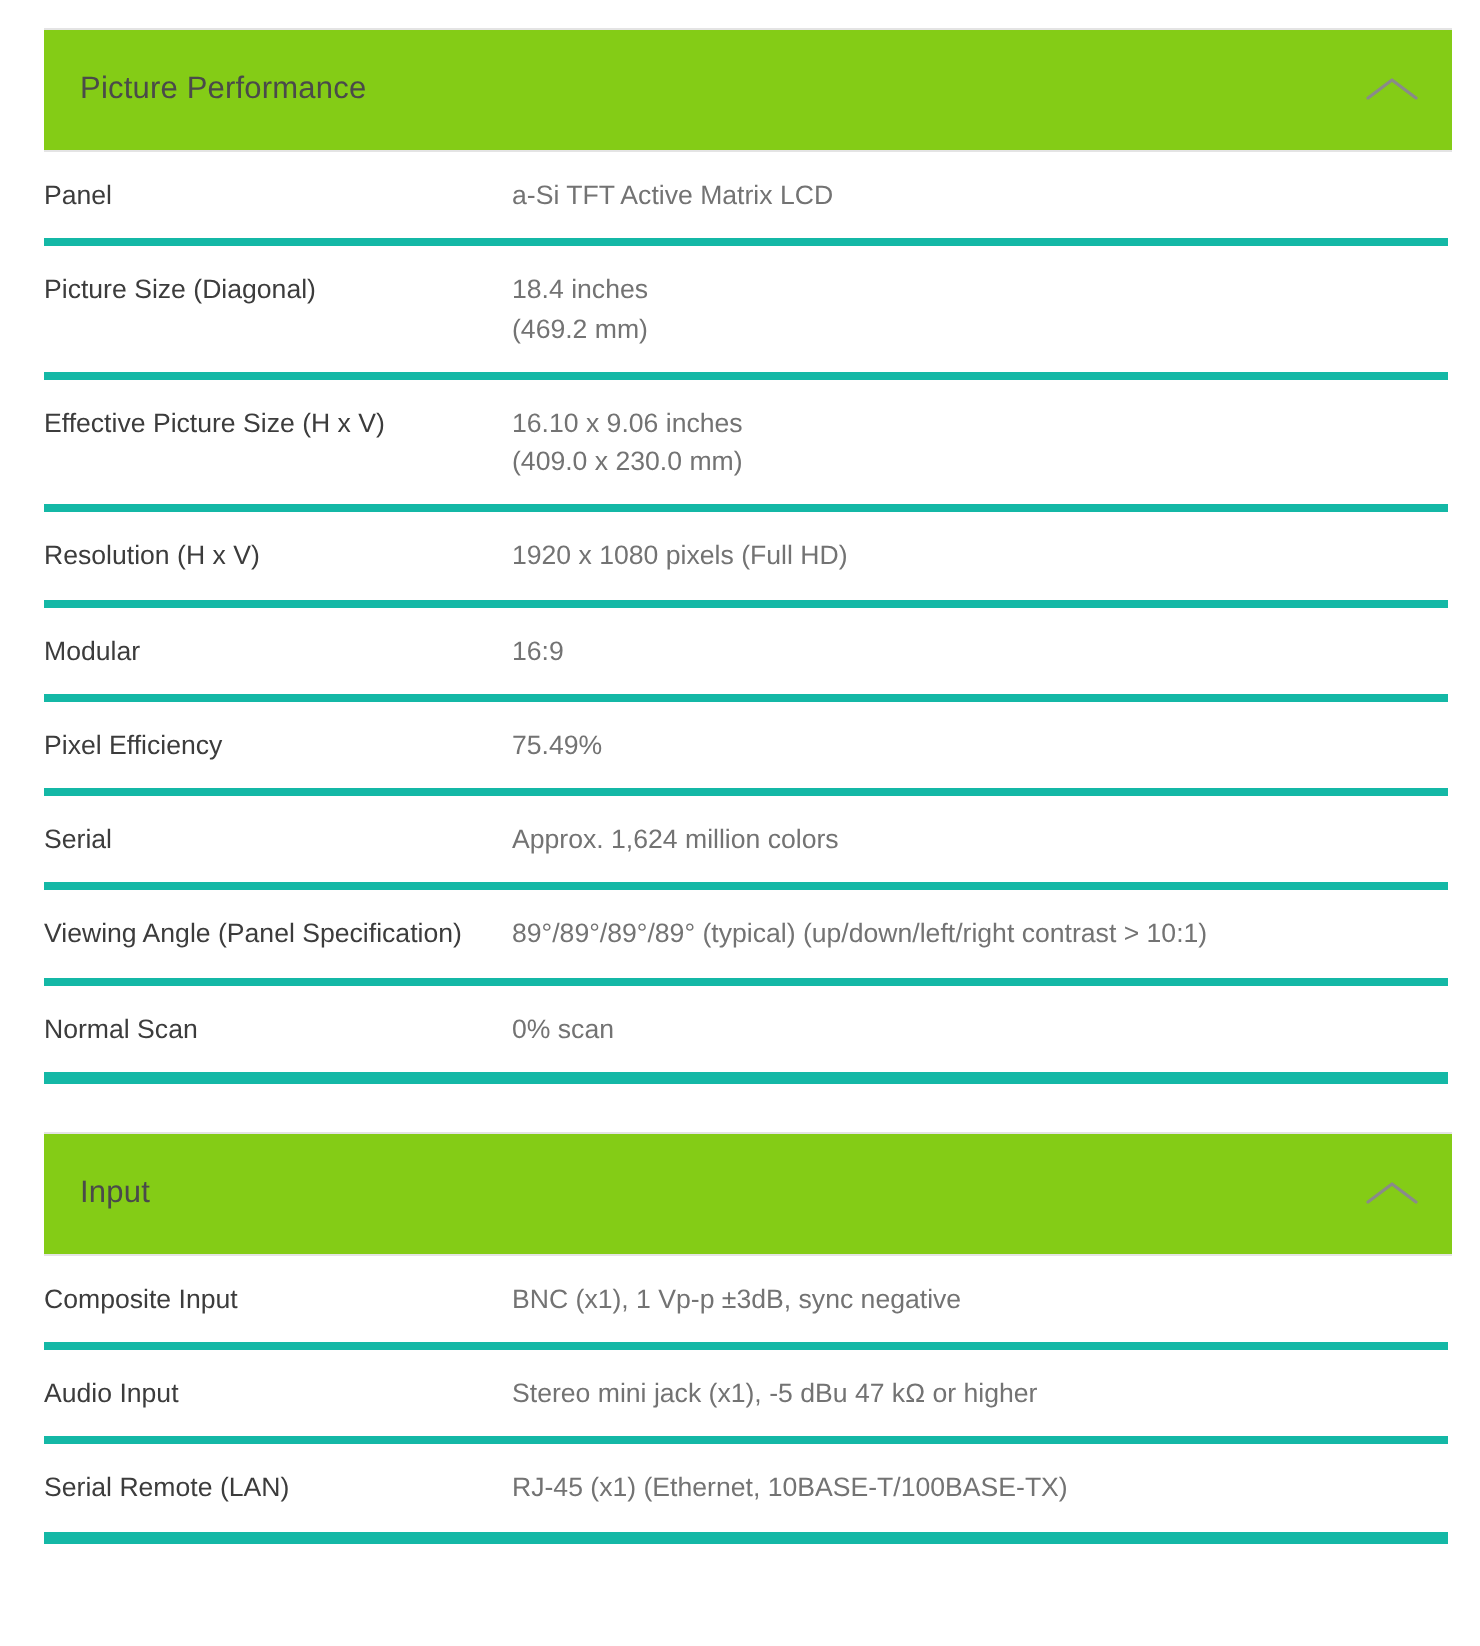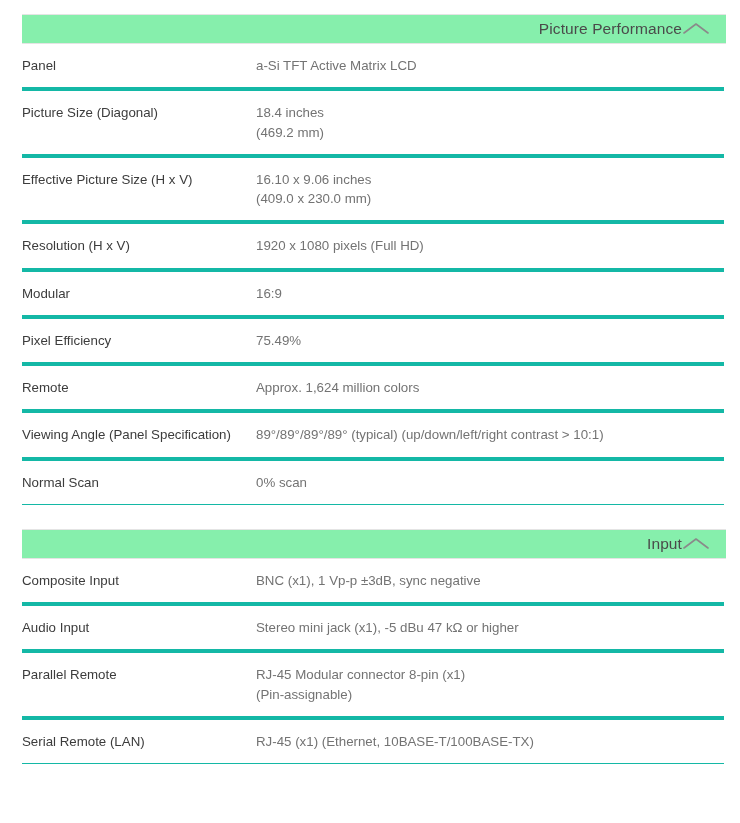--- a/index.html
+++ b/index.html
@@ -15,27 +15,27 @@
   }
   .page {
     width: 740px;
     box-sizing: border-box;
     padding: 14px 14px 0 22px;
   }
   .section {
     margin-bottom: 4px;
   }
   .section-header {
-    background: #86efac;
+    background: #84cc16;
     border-top: 1px solid #e4e4e4;
     border-bottom: 1px solid #e4e4e4;
-    height: 30px;
+    height: 62px;
     display: flex;
     align-items: center;
-    justify-content: flex-end;
+    justify-content: space-between;
     padding: 0 16px 0 18px;
     box-sizing: border-box;
   }
   .section-title {
     font-size: 15.5px;
     color: #4a4a4a;
     font-weight: 400;
     letter-spacing: 0.1px;
   }
   .chevron {
@@ -55,21 +55,21 @@
     table-layout: fixed;
   }
   table.spec td {
     border-bottom: 4px solid #14b8a6;
     vertical-align: top;
     padding: 12px 6px 12px 0;
     font-size: 13.3px;
     line-height: 1.45;
   }
   table.spec tr:last-child td {
-    border-bottom: 1px solid #14b8a6;
+    border-bottom: 6px solid #14b8a6;
   }
   td.label {
     width: 228px;
     padding-left: 22px;
     color: #3c3c3c;
     font-weight: 500;
   }
   td.value {
     color: #737373;
     padding-left: 8px;
@@ -135,21 +135,21 @@
                   <span class="value-line">16:9</span>
                 </td>
               </tr>
               <tr>
                 <td class="label">Pixel Efficiency</td>
                 <td class="value">
                   <span class="value-line">75.49%</span>
                 </td>
               </tr>
               <tr>
-                <td class="label">Remote</td>
+                <td class="label">Serial</td>
                 <td class="value">
                   <span class="value-line">Approx. 1,624 million colors</span>
                 </td>
               </tr>
               <tr>
                 <td class="label">Viewing Angle (Panel Specification)</td>
                 <td class="value">
                   <span class="value-line">89°/89°/89°/89° (typical) (up/down/left/right contrast &gt; 10:1)</span>
                 </td>
               </tr>
@@ -182,27 +182,20 @@
                   <span class="value-line">BNC (x1), 1 Vp-p ±3dB, sync negative</span>
                 </td>
               </tr>
               <tr>
                 <td class="label">Audio Input</td>
                 <td class="value">
                   <span class="value-line">Stereo mini jack (x1), -5 dBu 47 kΩ or higher</span>
                 </td>
               </tr>
               <tr>
-                <td class="label">Parallel Remote</td>
-                <td class="value">
-                  <span class="value-line">RJ-45 Modular connector 8-pin (x1)</span>
-                  <span class="value-line">(Pin-assignable)</span>
-                </td>
-              </tr>
-              <tr>
                 <td class="label">Serial Remote (LAN)</td>
                 <td class="value">
                   <span class="value-line">RJ-45 (x1) (Ethernet, 10BASE-T/100BASE-TX)</span>
                 </td>
               </tr>
             </tbody>
           </table>
         </div>
       </div>
     </div>

